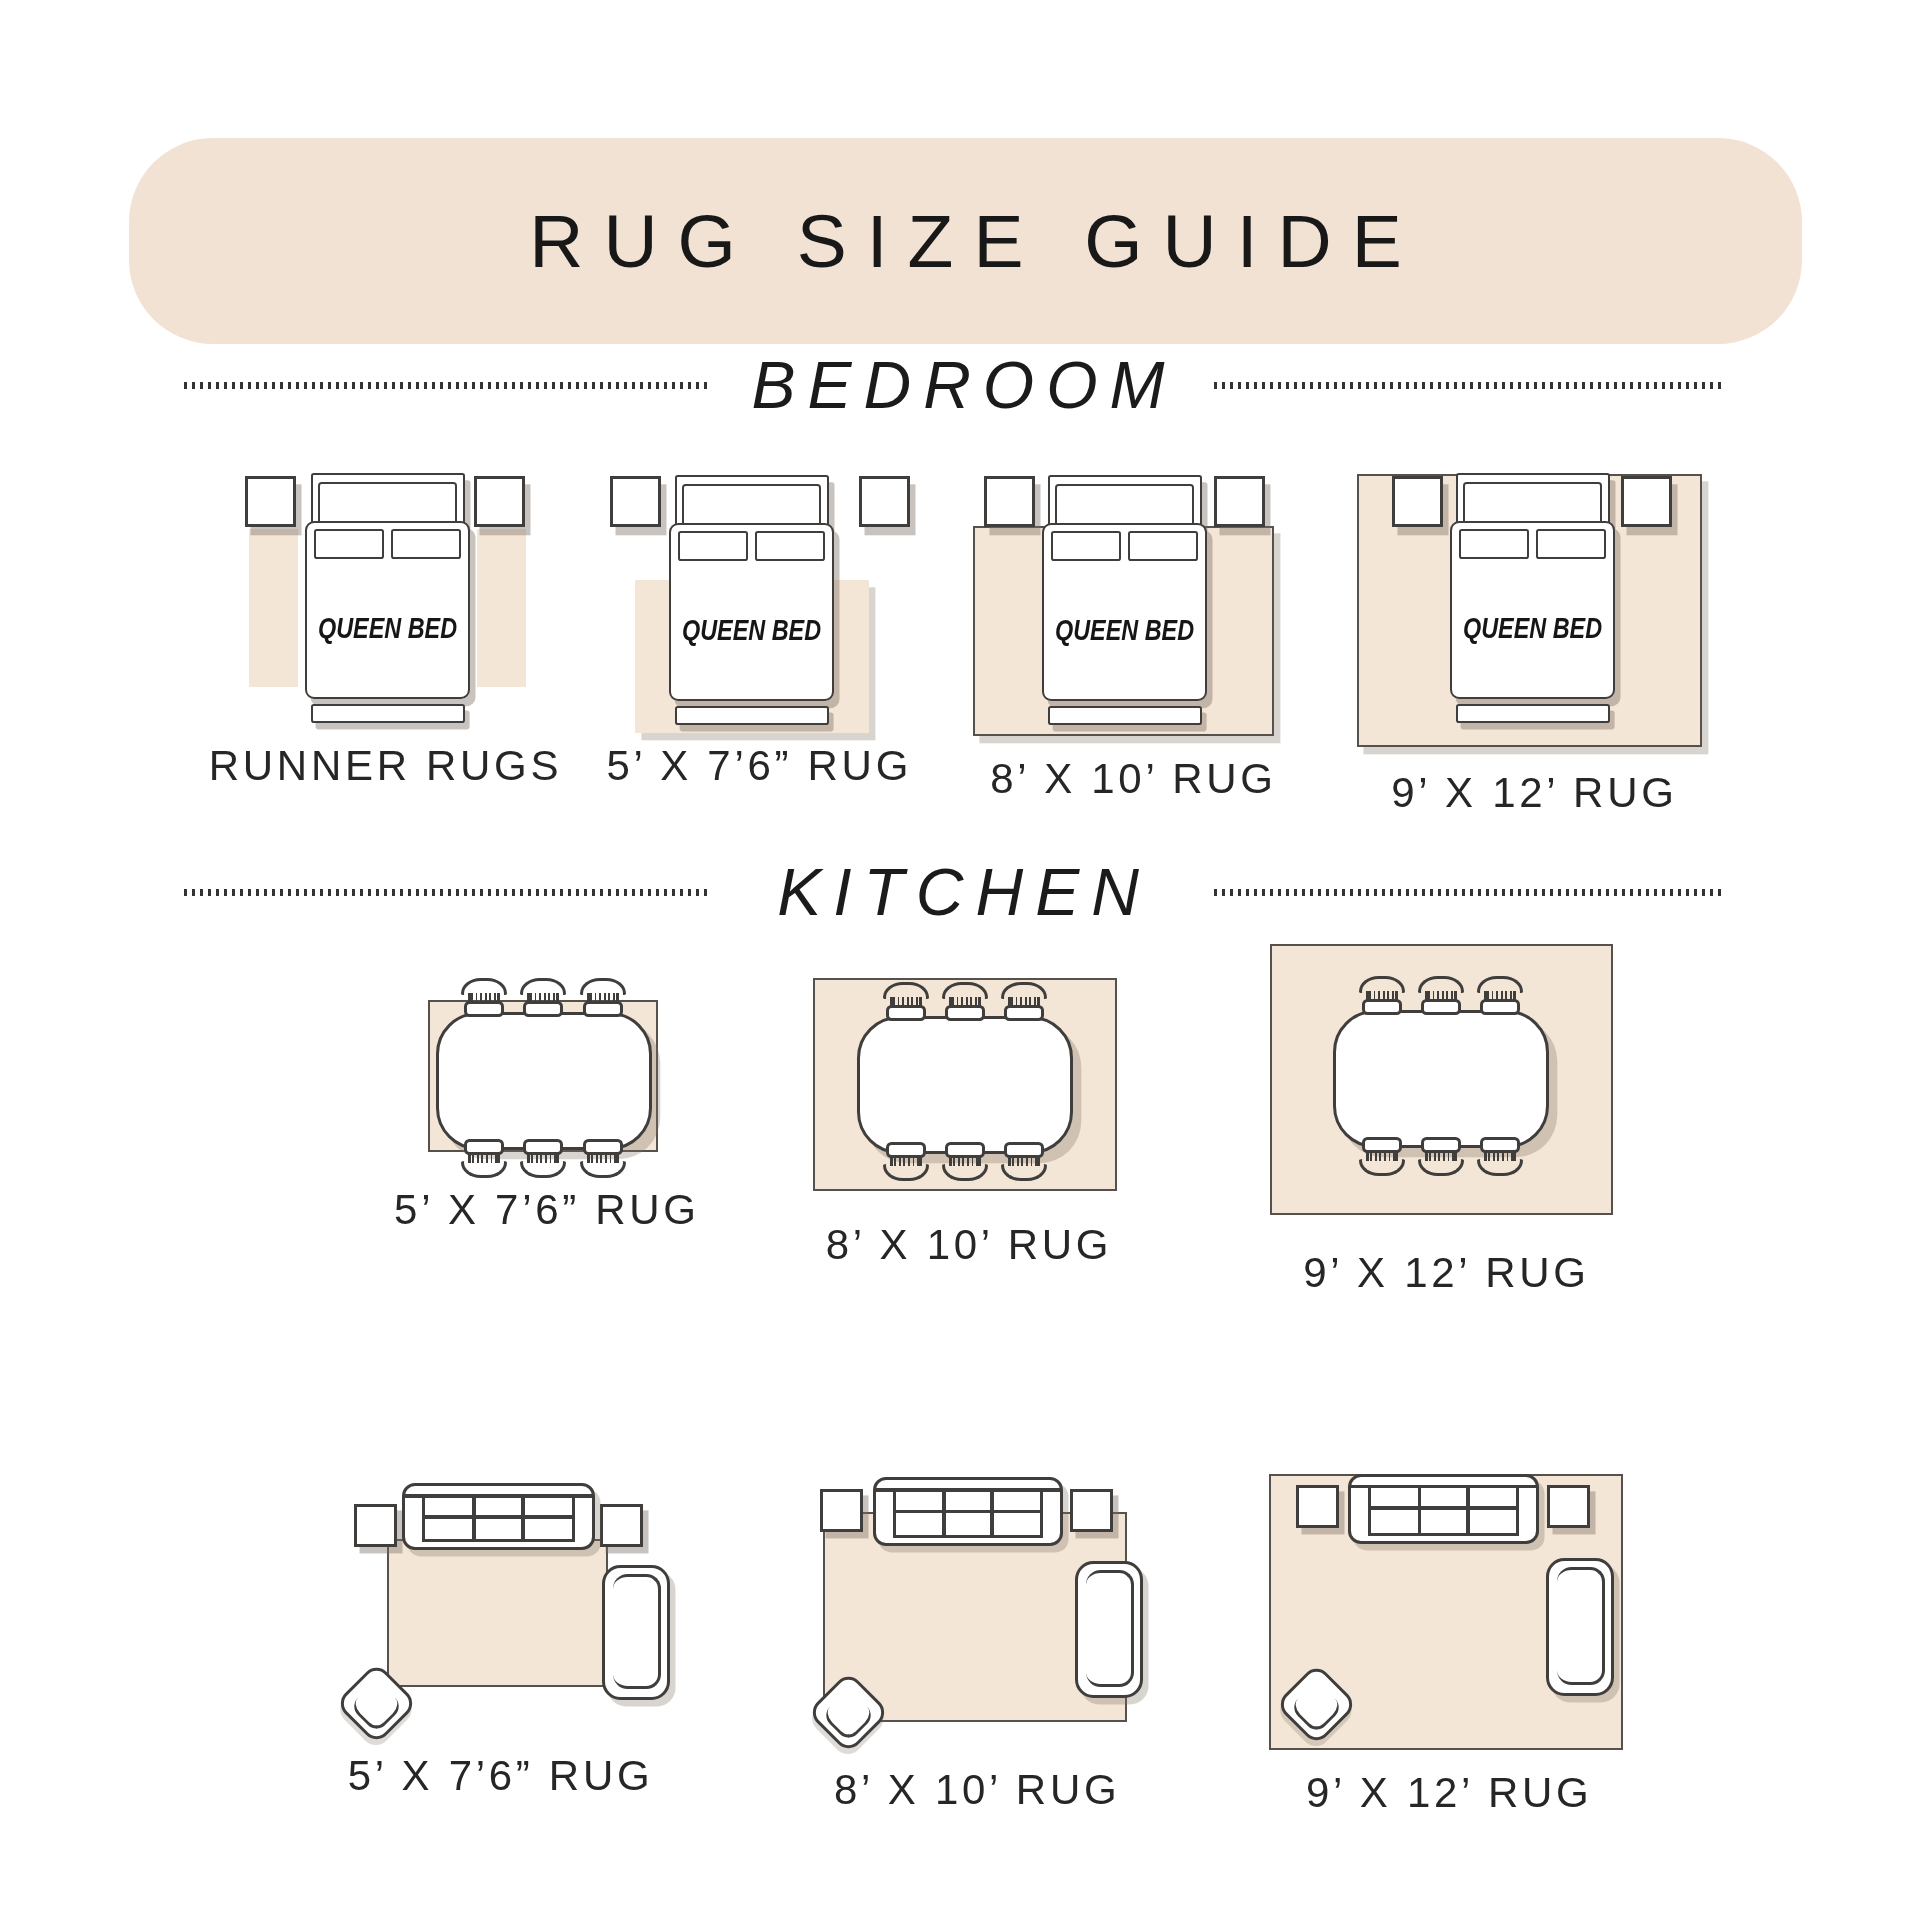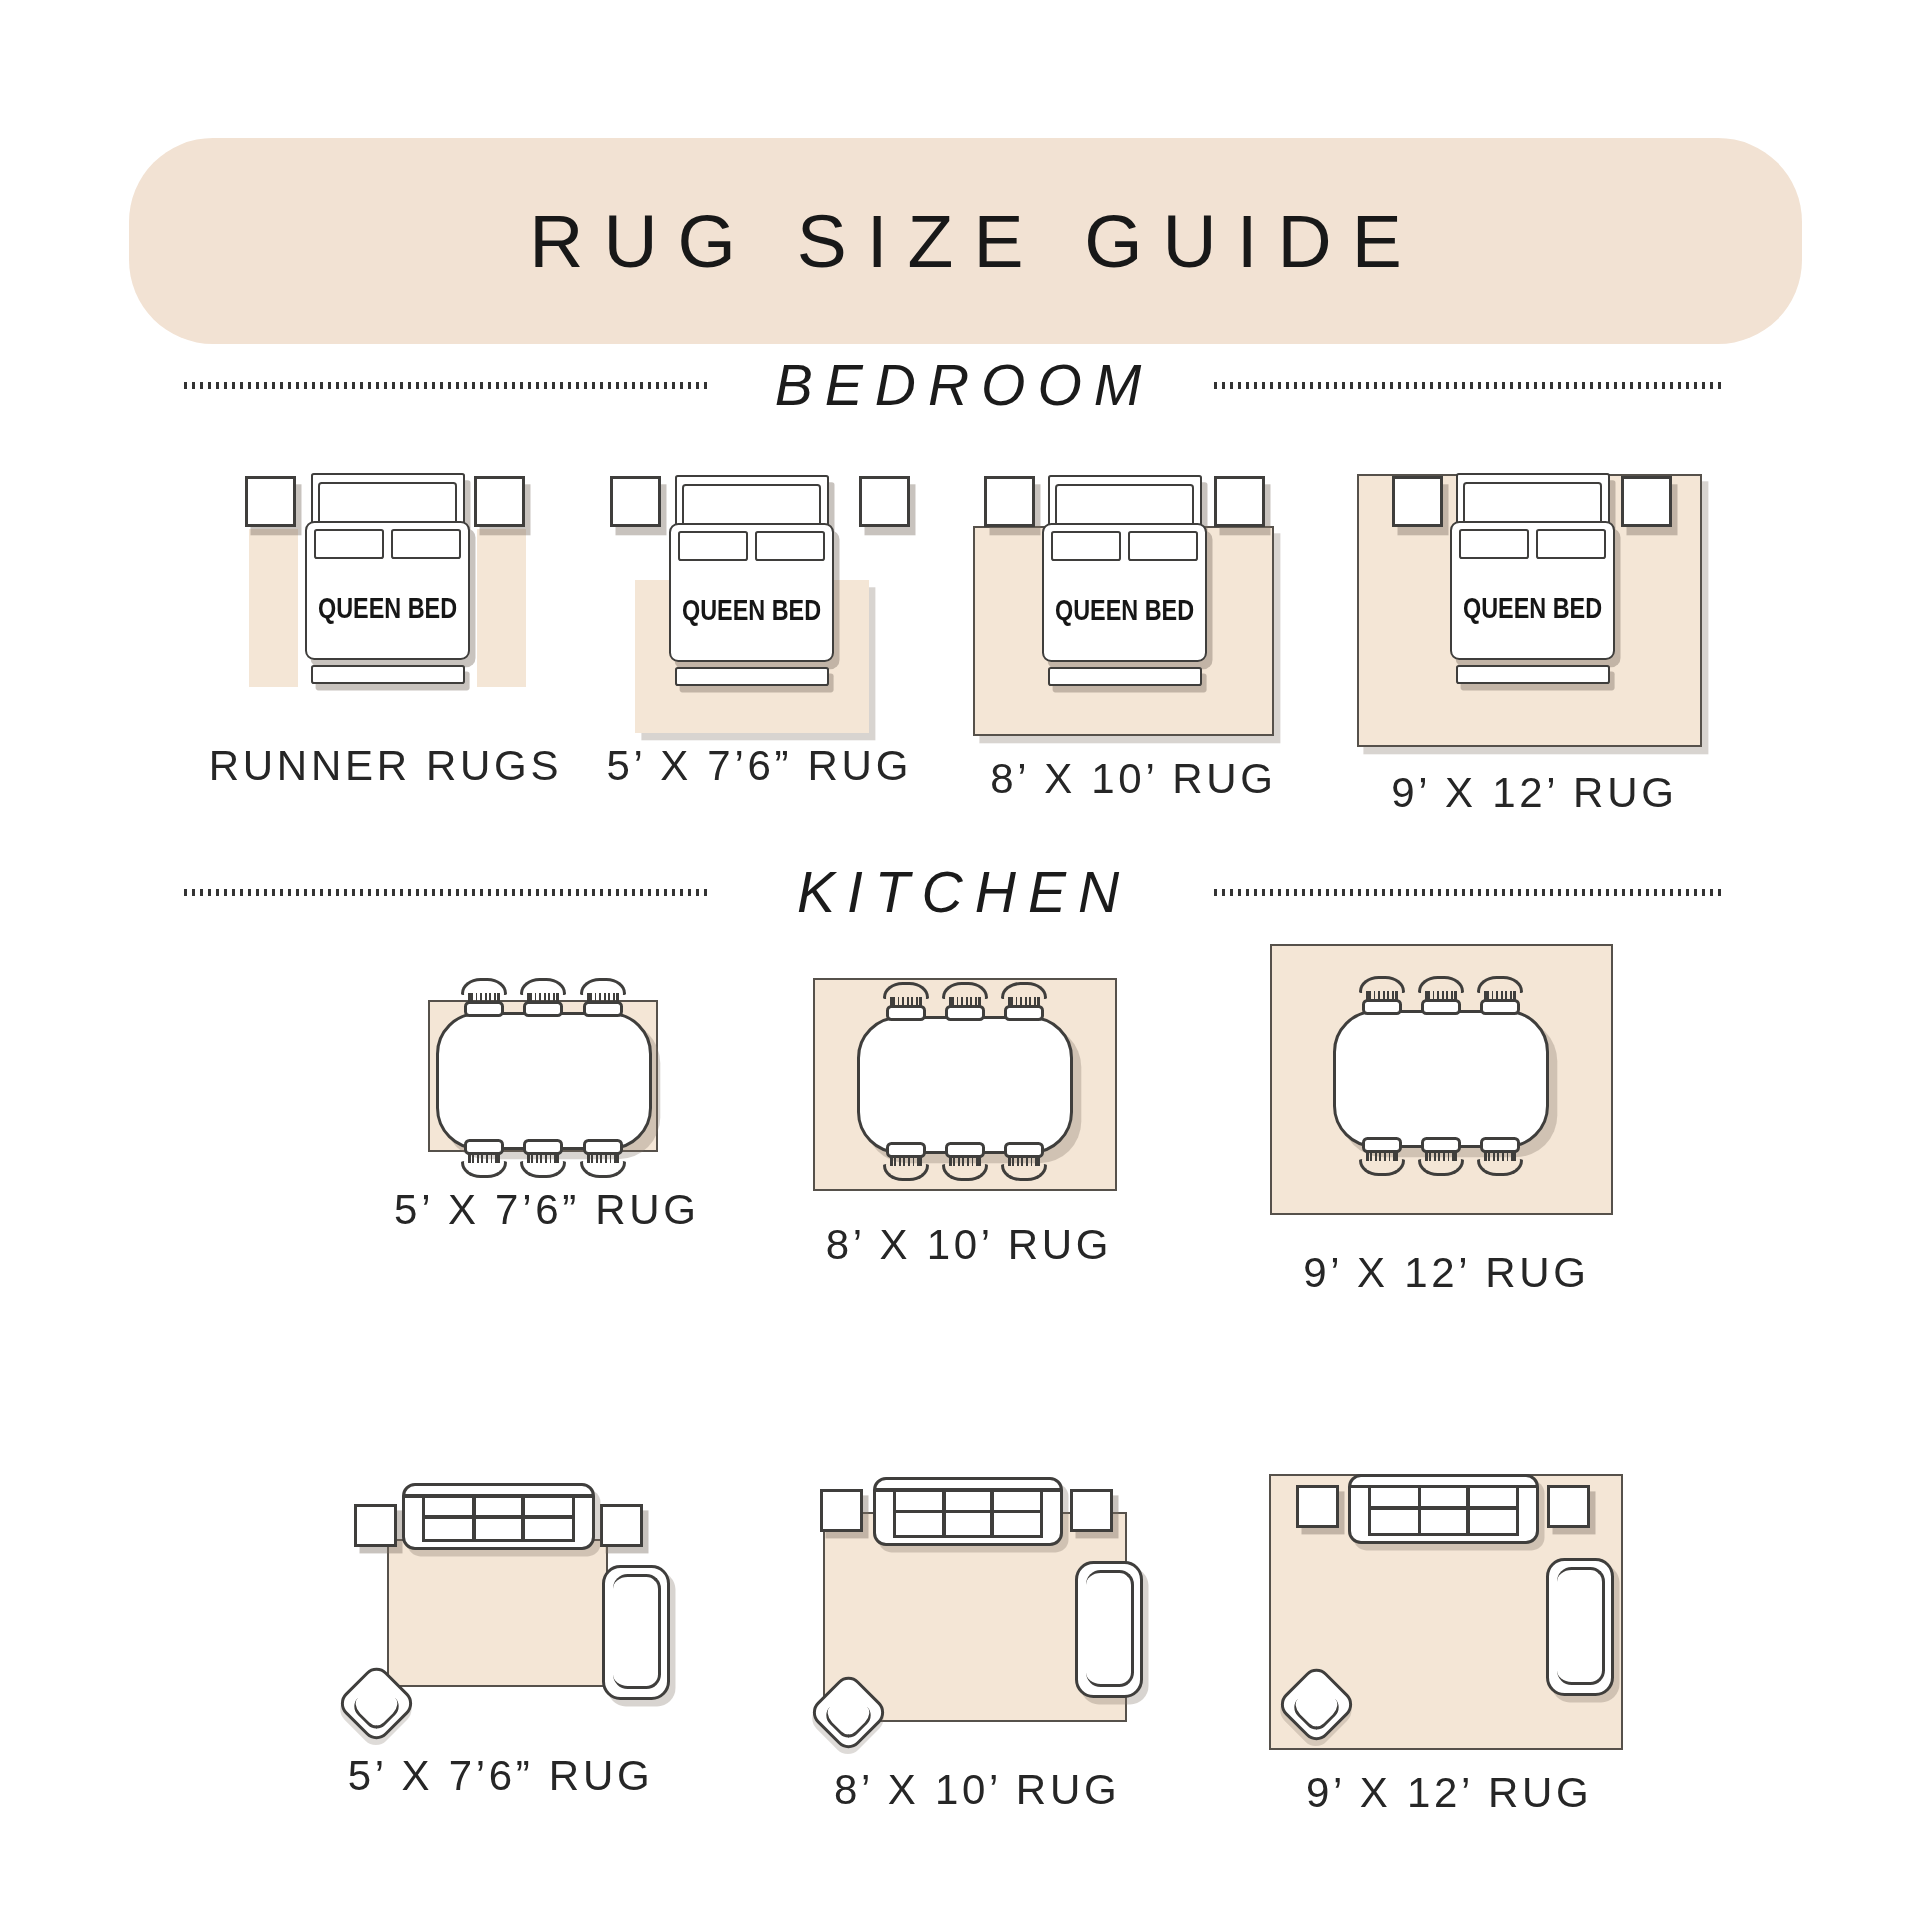--- a/index.html
+++ b/index.html
@@ -12,37 +12,37 @@
   *{margin:0;padding:0;box-sizing:border-box;font-family:"Liberation Sans",sans-serif;}
   body{background:#ffffff;}
   .page{position:relative;width:1928px;height:1928px;background:#fff;overflow:hidden;}
 
   
   .banner{position:absolute;left:129px;top:138px;width:1673px;height:206px;background:var(--beige);border-radius:84px;display:flex;align-items:center;justify-content:center;}
   .banner-title{font-size:75px;letter-spacing:20px;color:#181818;font-weight:500;text-indent:20px;}
 
   
   .sec-head{position:absolute;left:0;width:1928px;height:77px;}
-  .sec-title{position:absolute;left:0;right:0;text-align:center;font-style:italic;font-size:57px;letter-spacing:12px;color:#1b1b1b;line-height:77px;font-weight:400;}
+  .sec-title{position:absolute;left:0;right:0;text-align:center;font-style:italic;font-size:66px;letter-spacing:12px;color:#1b1b1b;line-height:77px;font-weight:400;}
   .dots{position:absolute;top:35px;height:7.3px;background:repeating-linear-gradient(90deg,#333 0 2.8px,transparent 2.8px 8px);}
   .dots.left{left:184px;width:523px;}
   .dots.right{left:1214px;width:511px;}
 
   .diagram{position:absolute;}
   .diag-label{position:absolute;z-index:5;left:0;right:0;text-align:center;font-size:42px;letter-spacing:3.7px;color:#262626;white-space:nowrap;}
 
   
   .rug{position:absolute;z-index:1;background:var(--rug);}
   .rug.bordered{border:2.8px solid #56514b;}
   .rug.shadowed{box-shadow:6.4px 7.3px 0 rgba(125,112,100,.30);}
   .runner{position:absolute;z-index:1;width:49px;height:158px;background:var(--rug);}
 
   
   .nstand{position:absolute;z-index:2;width:51px;height:51px;background:#fff;border:3.7px solid var(--line);box-shadow:5.5px 8.3px 0 var(--shad);}
-  .bed{position:absolute;z-index:3;width:165px;height:211px;}
+  .bed{position:absolute;z-index:3;width:165px;height:250px;font-style:italic;}
   .bed-head{position:absolute;left:5.5px;right:5.5px;top:0;height:51px;background:#fff;border:2.8px solid var(--line);border-radius:2.8px;box-shadow:5.5px 7.3px 0 var(--shad);}
   .bed-head::after{content:"";position:absolute;left:5.5px;right:5.5px;top:7.3px;bottom:-2.8px;border:2.8px solid var(--line);border-bottom:none;border-radius:3.7px 3.7px 0 0;}
   .bed-mattress{position:absolute;left:0;right:0;top:48px;bottom:24px;background:#fff;border:2.8px solid var(--line);border-radius:9.2px;box-shadow:5.5px 7.3px 0 var(--shad);display:flex;flex-direction:column;}
   .pillow-row{display:flex;gap:6.4px;padding:6.4px 7.3px 0;}
   .pillow{flex:1;height:30px;background:#fff;border:2.8px solid var(--line);border-radius:2.8px;}
   .bed-name{flex:1;display:flex;align-items:center;justify-content:center;font-size:30px;font-weight:700;color:#161616;transform:scaleX(.78);white-space:nowrap;}
   .bed-foot{position:absolute;left:5.5px;right:5.5px;bottom:0;height:18.4px;background:#fff;border:2.8px solid var(--line);border-radius:2.8px;box-shadow:4.6px 6.4px 0 var(--shad);}
 
   
   .ktable{position:absolute;z-index:2;width:216px;height:138px;background:#fff;border:3.7px solid var(--line);border-radius:42px;box-shadow:8.3px 9.2px 0 rgba(125,112,100,.30);}

